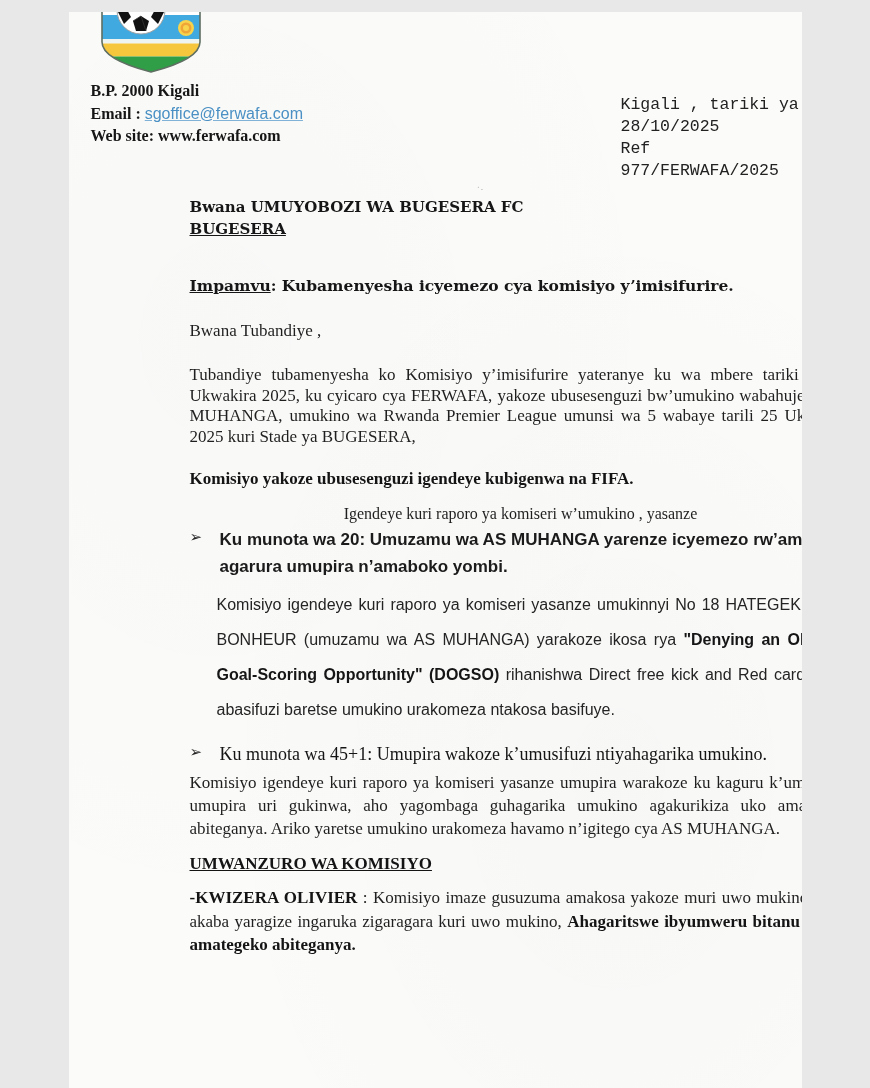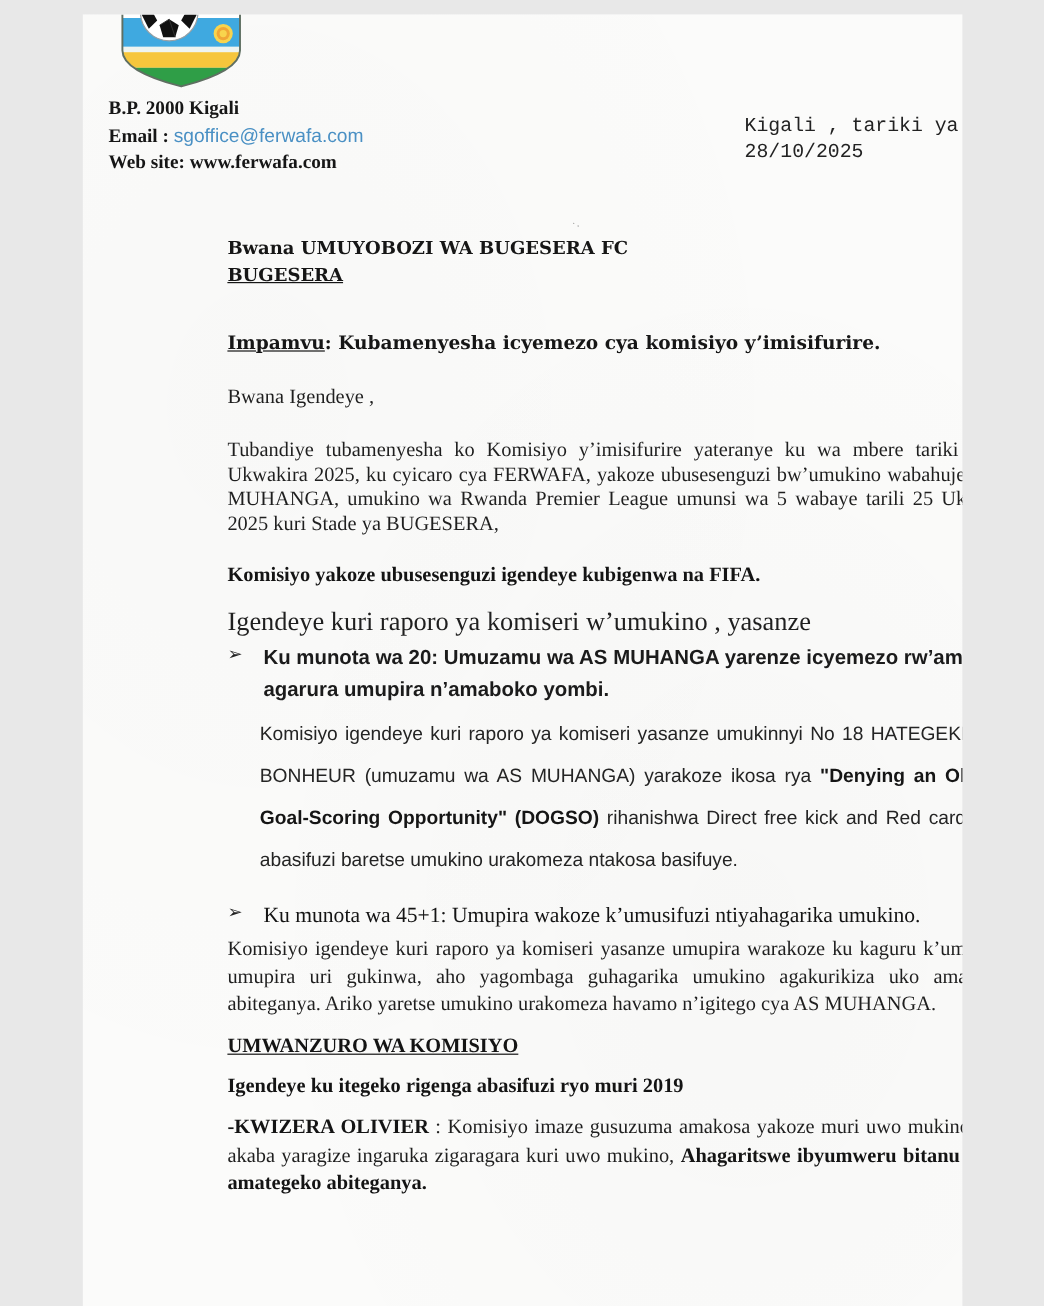--- a/index.html
+++ b/index.html
@@ -14,35 +14,35 @@
     overflow:hidden;
     font-family:"Liberation Serif", serif;
     color:#1f1f1f;
   }
   
   .crest{position:absolute;left:31px;top:0;width:102px;height:62px;}
   .contact{position:absolute;left:22px;top:68px;font-size:16px;font-weight:bold;line-height:22.5px;color:#161616;}
   .contact .lbl{font-weight:bold;text-align:center;}
   .email-link{
     font-family:"Liberation Sans", sans-serif;font-weight:normal;
-    color:#4a90c4;text-decoration-color:#7fb2d6;cursor:pointer;
+    color:#4a90c4;text-decoration:underline;text-decoration-color:#7fb2d6;cursor:pointer;
   }
   .dateline{position:absolute;left:552px;top:82px;font-family:Liberation Mono, monospace;font-size:16.5px;line-height:22px;color:#222;}
   .scan-mark{position:absolute;left:408px;top:172px;color:#8a8a8a;font-size:10px;opacity:.75;transform:rotate(-8deg);}
   
   .content{position:absolute;left:121px;top:184px;width:662px;}
   .recipient{font-family:"DejaVu Serif", serif;font-weight:bold;font-size:15px;line-height:22px;color:#161616;}
   .recipient .u{text-decoration:underline;}
   .subject{margin-top:36px;font-family:"DejaVu Serif", serif;font-weight:bold;font-size:15.5px;color:#161616;}
   .subject .u{text-decoration:underline;}
   .salutation{margin-top:26px;font-size:17px;}
   .para{text-align:justify;}
   .intro{margin-top:24px;font-size:17px;line-height:20.5px;}
   .fifa-note{margin-top:22px;font-size:17px;font-weight:bold;color:#141414;}
-  .report-lead{margin-top:16px;font-size:22px;}
+  .report-lead{margin-top:16px;font-size:16px;text-align:center;}
   .finding-head{display:flex;margin-top:3px;}
   .finding-head .marker{flex:0 0 30px;font-size:15px;padding-top:2px;color:#222;}
   .f1 .head-text{
     flex:1;font-family:"Liberation Sans", sans-serif;font-weight:bold;font-size:17px;
     line-height:27px;text-align:justify;color:#1b1b1b;
   }
   .f1-detail{
     margin-left:27px;margin-top:7px;width:635px;
     font-family:"Liberation Sans", sans-serif;font-size:16px;line-height:35px;
     text-align:justify;color:#242424;
@@ -104,36 +104,37 @@
       <a class="email-link">sgoffice@ferwafa.com</a>
     </div>
     <div>
       <span class="lbl">Web site:</span>
       <span>www.ferwafa.com</span>
     </div>
   </div>
 
   <div class="dateline">
     <div>Kigali , tariki ya 28/10/2025</div>
+    <div>Ref 977/FERWAFA/2025</div>
   </div>
 
   <div class="scan-mark">˙·</div>
 
   <div class="content">
 
     <div class="recipient">
       <div>Bwana UMUYOBOZI WA BUGESERA FC</div>
       <div class="u">BUGESERA</div>
     </div>
 
     <div class="subject">
       <span class="u">Impamvu</span><span>: Kubamenyesha icyemezo cya komisiyo y’imisifurire.</span>
     </div>
 
-    <div class="salutation">Bwana Igendeye ,</div>
+    <div class="salutation">Bwana Tubandiye ,</div>
 
     <div class="para intro">Tubandiye tubamenyesha ko Komisiyo y’imisifurire yateranye ku wa mbere tariki ya 27 Ukwakira 2025, ku cyicaro cya FERWAFA, yakoze ubusesenguzi bw’umukino wabahuje na AS MUHANGA,  umukino wa Rwanda Premier League umunsi wa 5 wabaye tarili 25 Ukwakira 2025 kuri Stade ya BUGESERA,</div>
 
     <div class="fifa-note">Komisiyo yakoze ubusesenguzi igendeye kubigenwa na FIFA.</div>
 
     <div class="report-lead">Igendeye kuri raporo ya komiseri w’umukino , yasanze</div>
 
     <div class="finding-head f1">
       <span class="marker">➢</span>
       <span class="head-text">Ku munota wa 20: Umuzamu wa AS MUHANGA yarenze icyemezo rw’amahina, agarura umupira n’amaboko yombi.</span>
@@ -144,19 +145,18 @@
 
     <div class="finding-head f2">
       <span class="marker">➢</span>
       <span class="head-text">Ku munota wa 45+1: Umupira wakoze k’umusifuzi ntiyahagarika umukino.</span>
     </div>
     <div class="f2-detail">Komisiyo igendeye kuri raporo ya komiseri  yasanze umupira warakoze ku kaguru k’umusifuzi umupira uri gukinwa, aho yagombaga guhagarika umukino agakurikiza uko amategeko abiteganya. Ariko yaretse umukino urakomeza havamo n’igitego cya AS MUHANGA.</div>
 
     <div class="conclusion-head">
       <span>UMWANZURO WA KOMISIYO</span>
     </div>
-    <div class="legal-basis">Igendeye ku itegeko rigenga abasifuzi ryo muri 2019</div>
     <div class="decision">
       <b>-KWIZERA OLIVIER</b><span> : Komisiyo imaze gusuzuma amakosa yakoze muri uwo mukino kandi akaba yaragize ingaruka zigaragara kuri uwo mukino, </span><b>Ahagaritswe ibyumweru bitanu nkuko amategeko abiteganya.</b>
     </div>
 
   </div>
 </div>
 
 </body></html>

